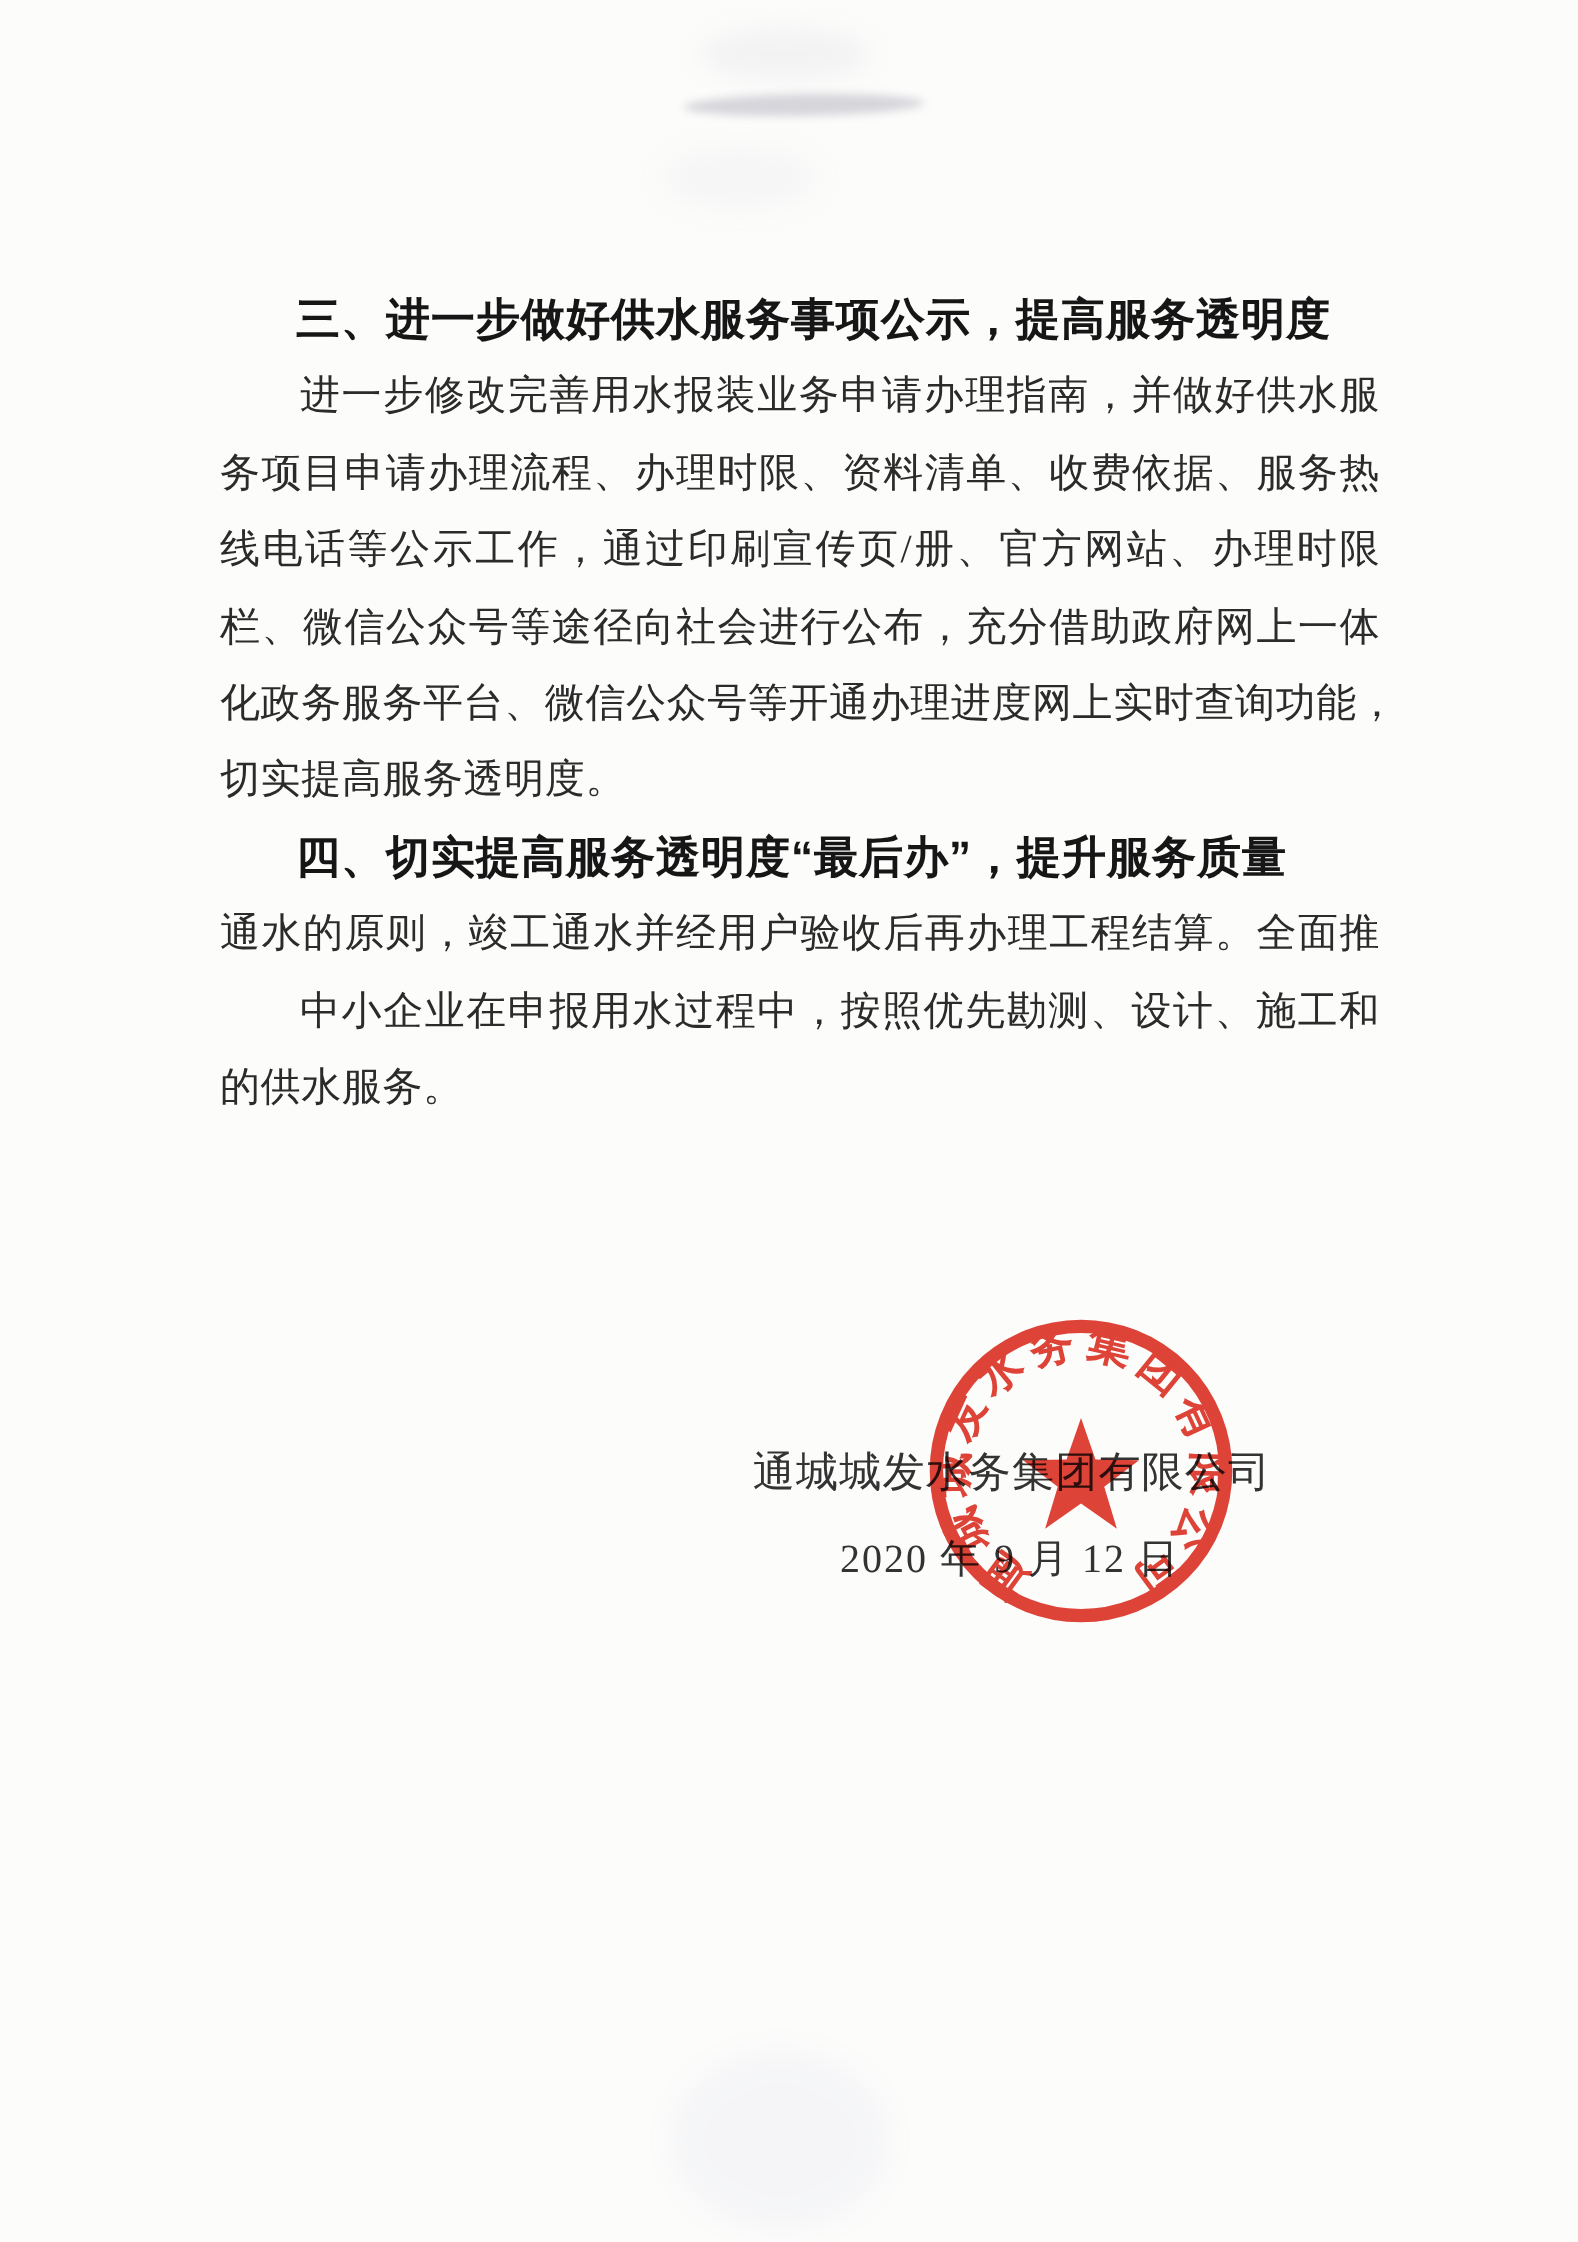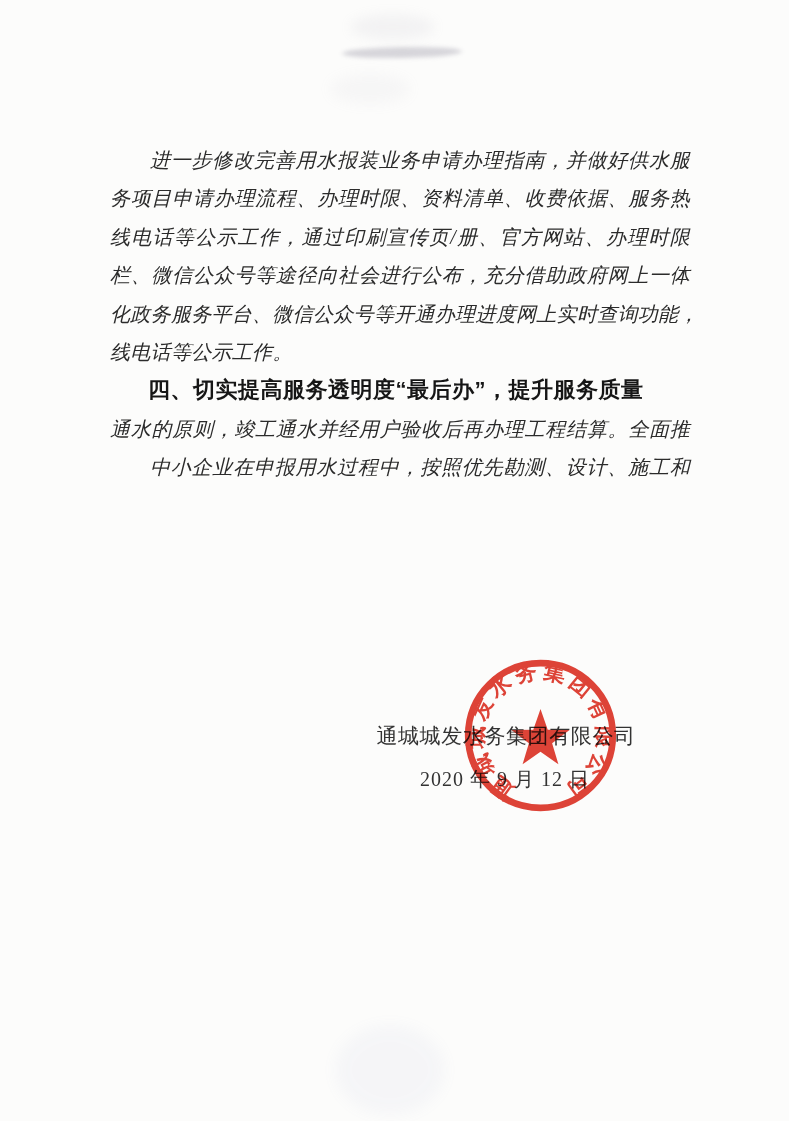--- a/index.html
+++ b/index.html
@@ -40,21 +40,20 @@
     color: #161616;
     letter-spacing: 0.5px;
     white-space: nowrap;
   }
   .line {
     box-sizing: border-box;
     width: 100%;
     text-align: justify;
     text-align-last: justify;
     white-space: nowrap;
-    font-style: italic;
   }
   .line.first {
     padding-left: 40px;
   }
   .line.last {
     text-align: left;
     text-align-last: left;
   }
 
   
@@ -128,30 +127,32 @@
 
 <div class="page">
 
   <div class="smudge smudge-2"></div>
   <div class="smudge smudge-1"></div>
   <div class="smudge smudge-3"></div>
   <div class="smudge smudge-4"></div>
 
   <div class="doc-body">
 
+    <h3 class="sec-heading">三、进一步做好供水服务事项公示，提高服务透明度</h3>
     <div class="line first">进一步修改完善用水报装业务申请办理指南，并做好供水服</div>
     <div class="line">务项目申请办理流程、办理时限、资料清单、收费依据、服务热</div>
     <div class="line">线电话等公示工作，通过印刷宣传页/册、官方网站、办理时限</div>
     <div class="line">栏、微信公众号等途径向社会进行公布，充分借助政府网上一体</div>
     <div class="line">化政务服务平台、微信公众号等开通办理进度网上实时查询功能，</div>
-    <div class="line last">线电话等公示工作。</div>
+    <div class="line last">切实提高服务透明度。</div>
 
     <h3 class="sec-heading">四、切实提高服务透明度“最后办”，提升服务质量</h3>
     <div class="line">通水的原则，竣工通水并经用户验收后再办理工程结算。全面推</div>
     <div class="line first">中小企业在申报用水过程中，按照优先勘测、设计、施工和</div>
+    <div class="line last">的供水服务。</div>
 
   </div>
 
   <div class="sig-company">通城城发水务集团有限公司</div>
   <div class="sig-date">2020 年 9 月 12 日</div>
 
   <div class="seal">
     <svg viewBox="0 0 160 160" xmlns="http://www.w3.org/2000/svg">
       <defs>
         <path id="sealArc" d="M 56.3 130.8 A 56 56 0 1 1 103.7 130.8" fill="none"></path>

